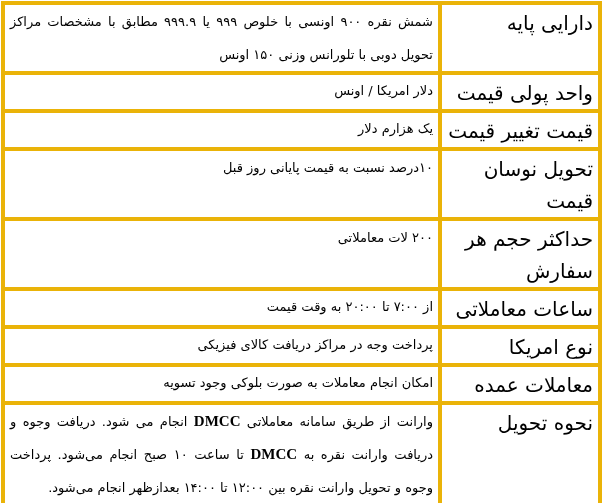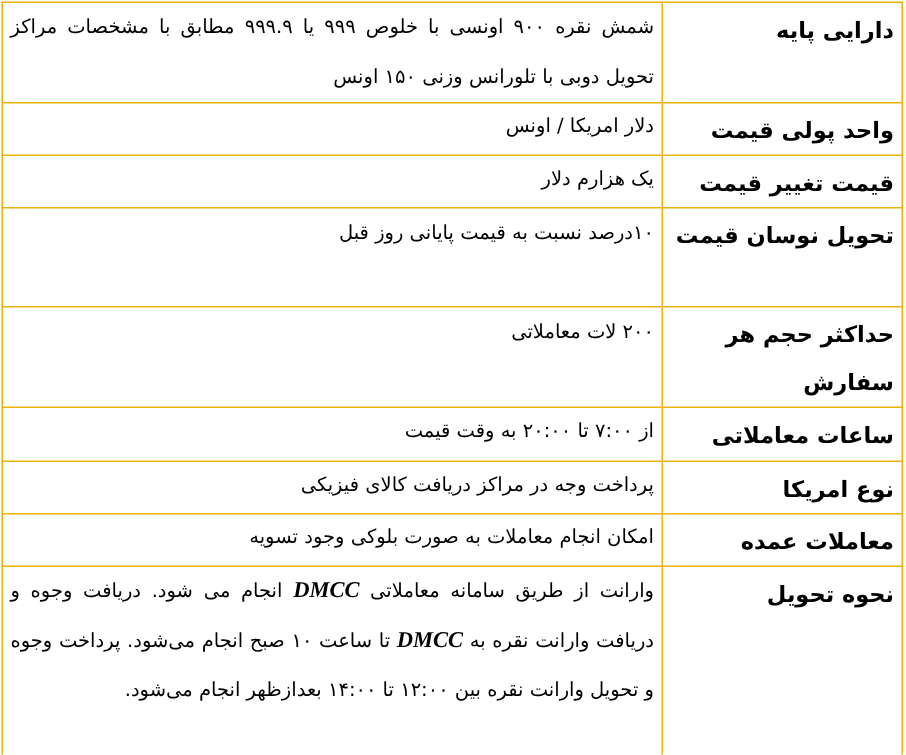--- a/index.html
+++ b/index.html
@@ -18,29 +18,29 @@
     left: 1px;
     top: 1px;
     width: 601px;
     border-collapse: collapse;
     direction: rtl;
     font-family: "DejaVu Sans", sans-serif;
     color: #000000;
     table-layout: fixed;
   }
   .spec-table td {
-    border: 1px solid #eab308;
+    border: 4px solid #eab308;
     vertical-align: top;
     padding: 0 5px;
     box-sizing: border-box;
   }
   .label-cell {
     width: 160px;
-    font-size: 15px;
-    font-weight: bold;
+    font-size: 20px;
+    font-weight: normal;
     line-height: 32px;
     text-align: right;
     padding-top: 2px !important;
   }
   .value-cell {
     font-size: 13px;
     line-height: 33px;
     text-align: justify;
     text-align-last: right;
   }
@@ -53,21 +53,20 @@
   .r7 { height: 34px; }
   .r8 { height: 34px; }
   .r9 { height: 130px; }
   .value-cell.single { line-height: 31px; }
   .latin-bold {
     font-family: "Liberation Serif", serif;
     font-weight: bold;
     font-size: 15px;
     direction: ltr;
     unicode-bidi: embed;
-    font-style: italic;
   }
 </style>
 </head>
 <body>
 
 <table class="spec-table">
   <tbody>
     <tr class="r1">
       <td class="label-cell">دارایی پایه</td>
       <td class="value-cell">شمش نقره ۹۰۰ اونسی با خلوص ۹۹۹ یا ۹۹۹.۹ مطابق با مشخصات مراکز تحویل دوبی با تلورانس وزنی ۱۵۰ اونس</td>

